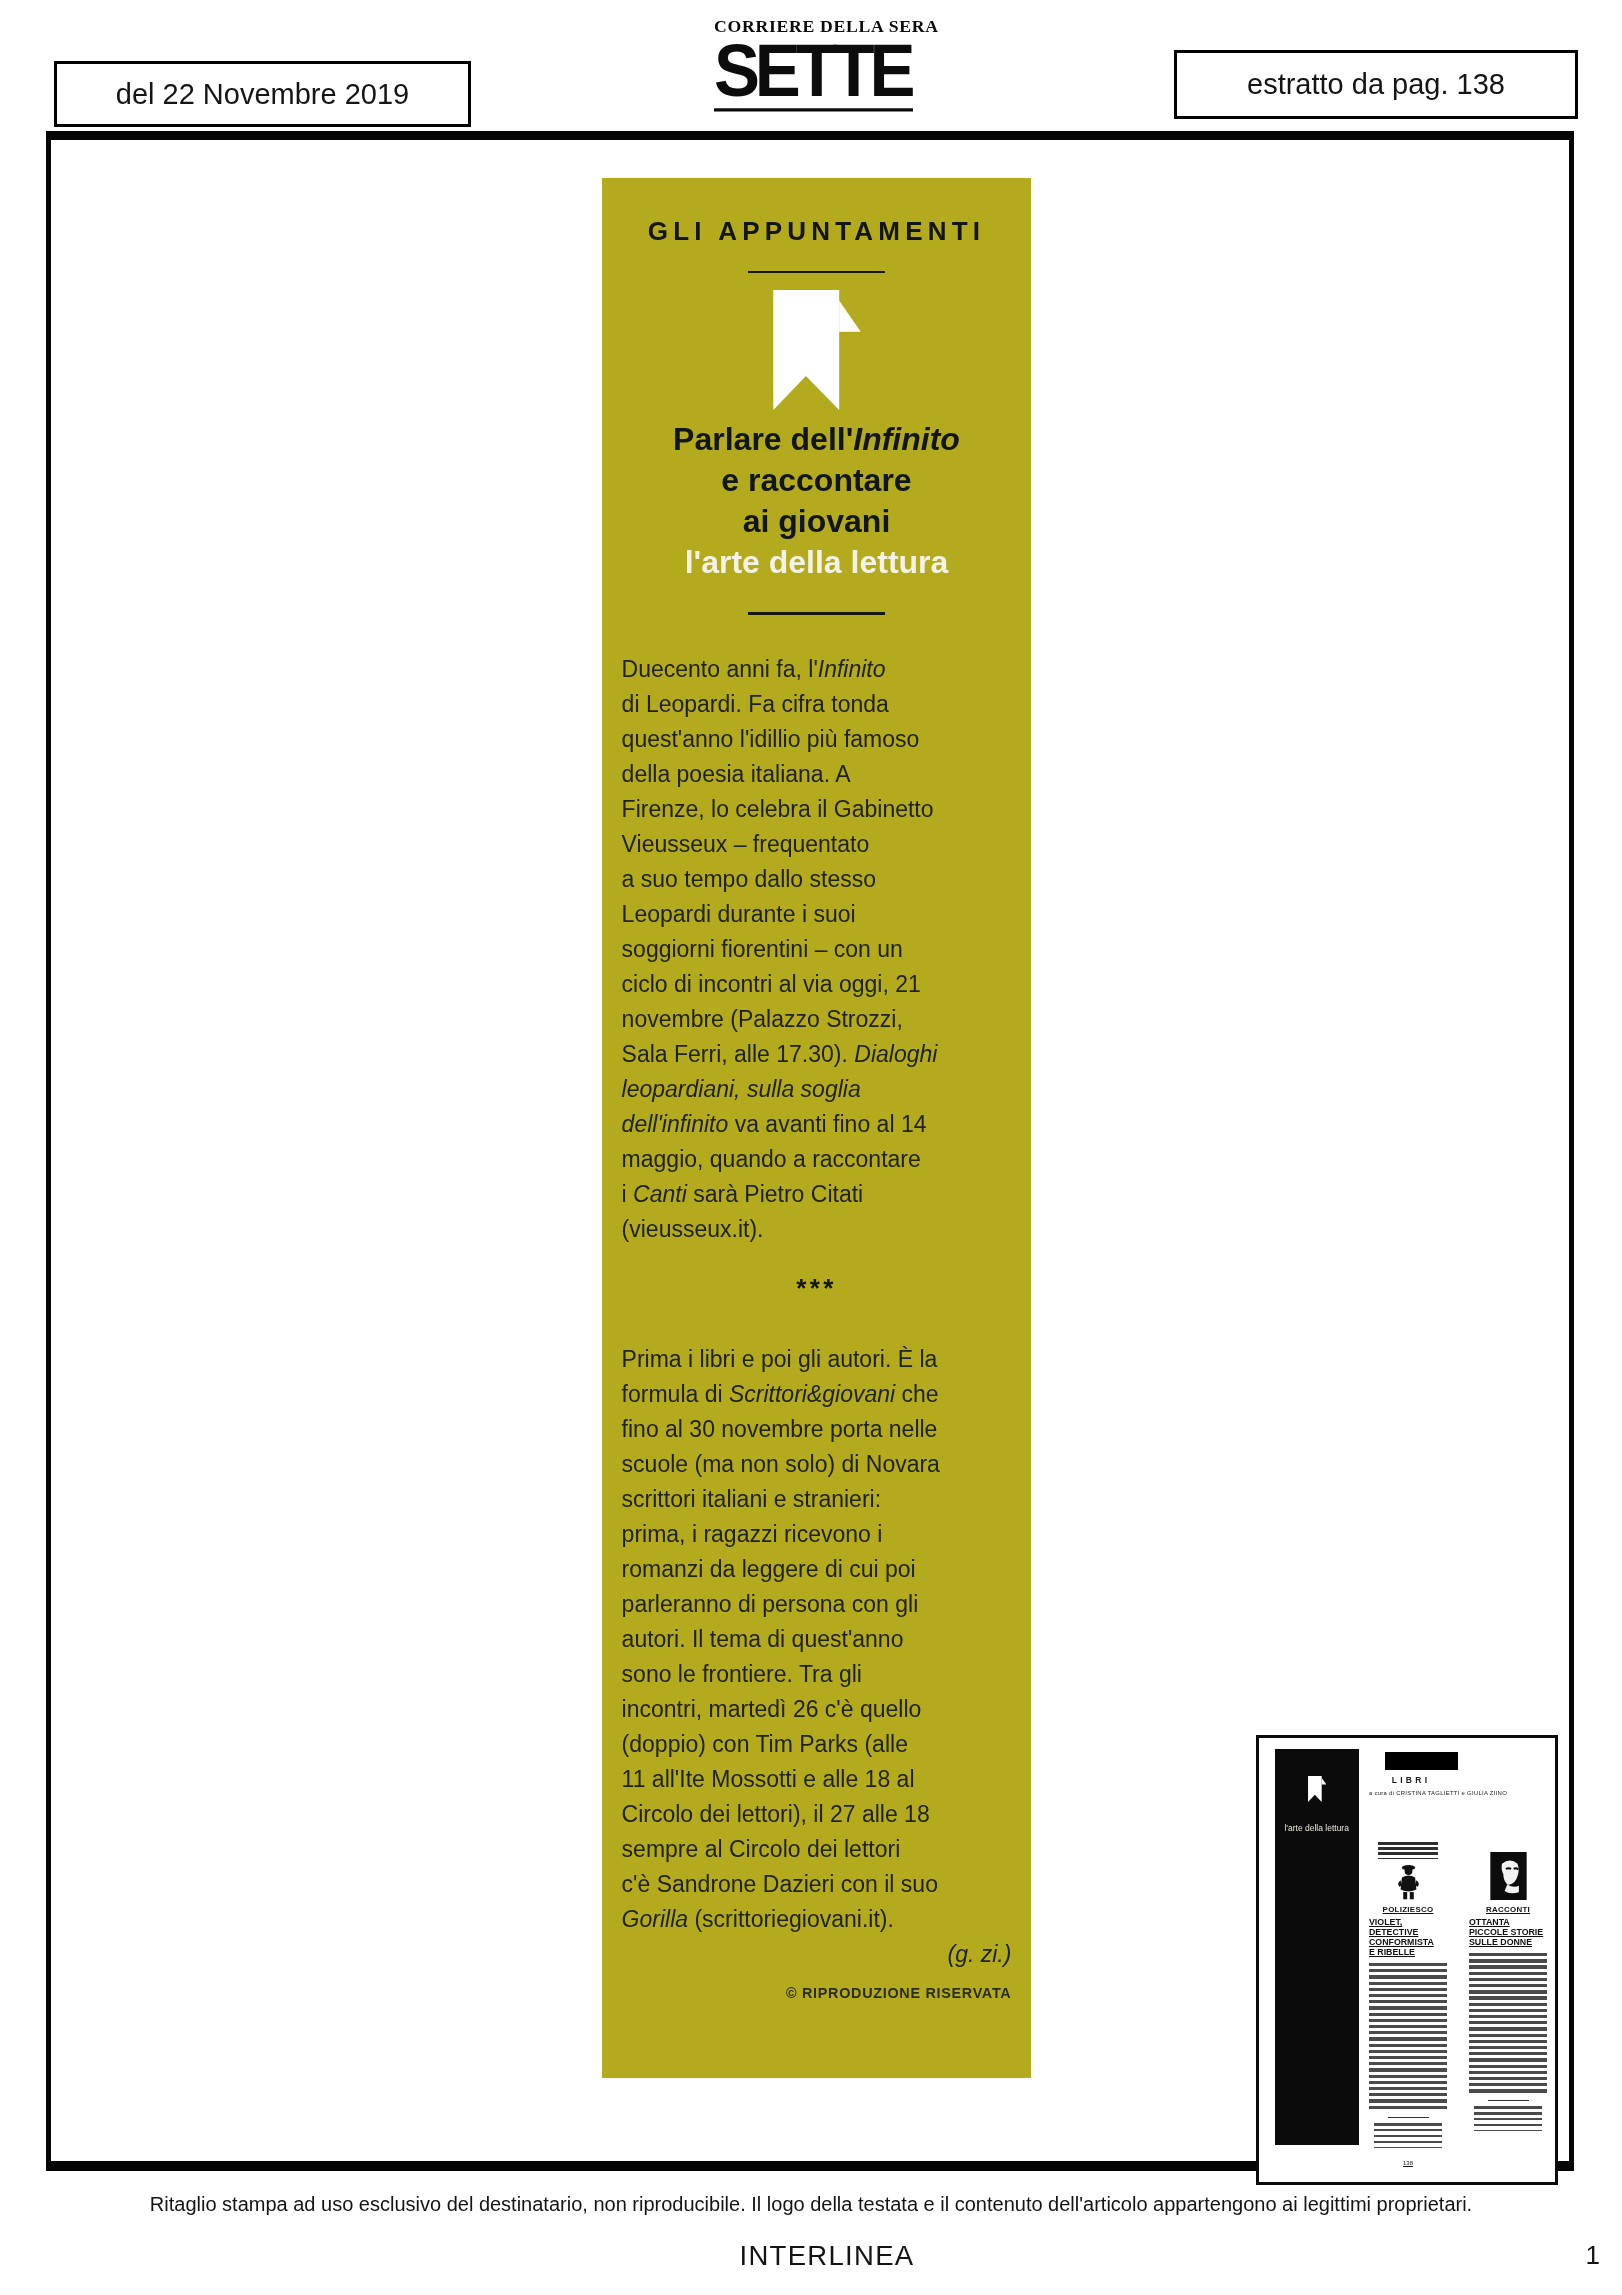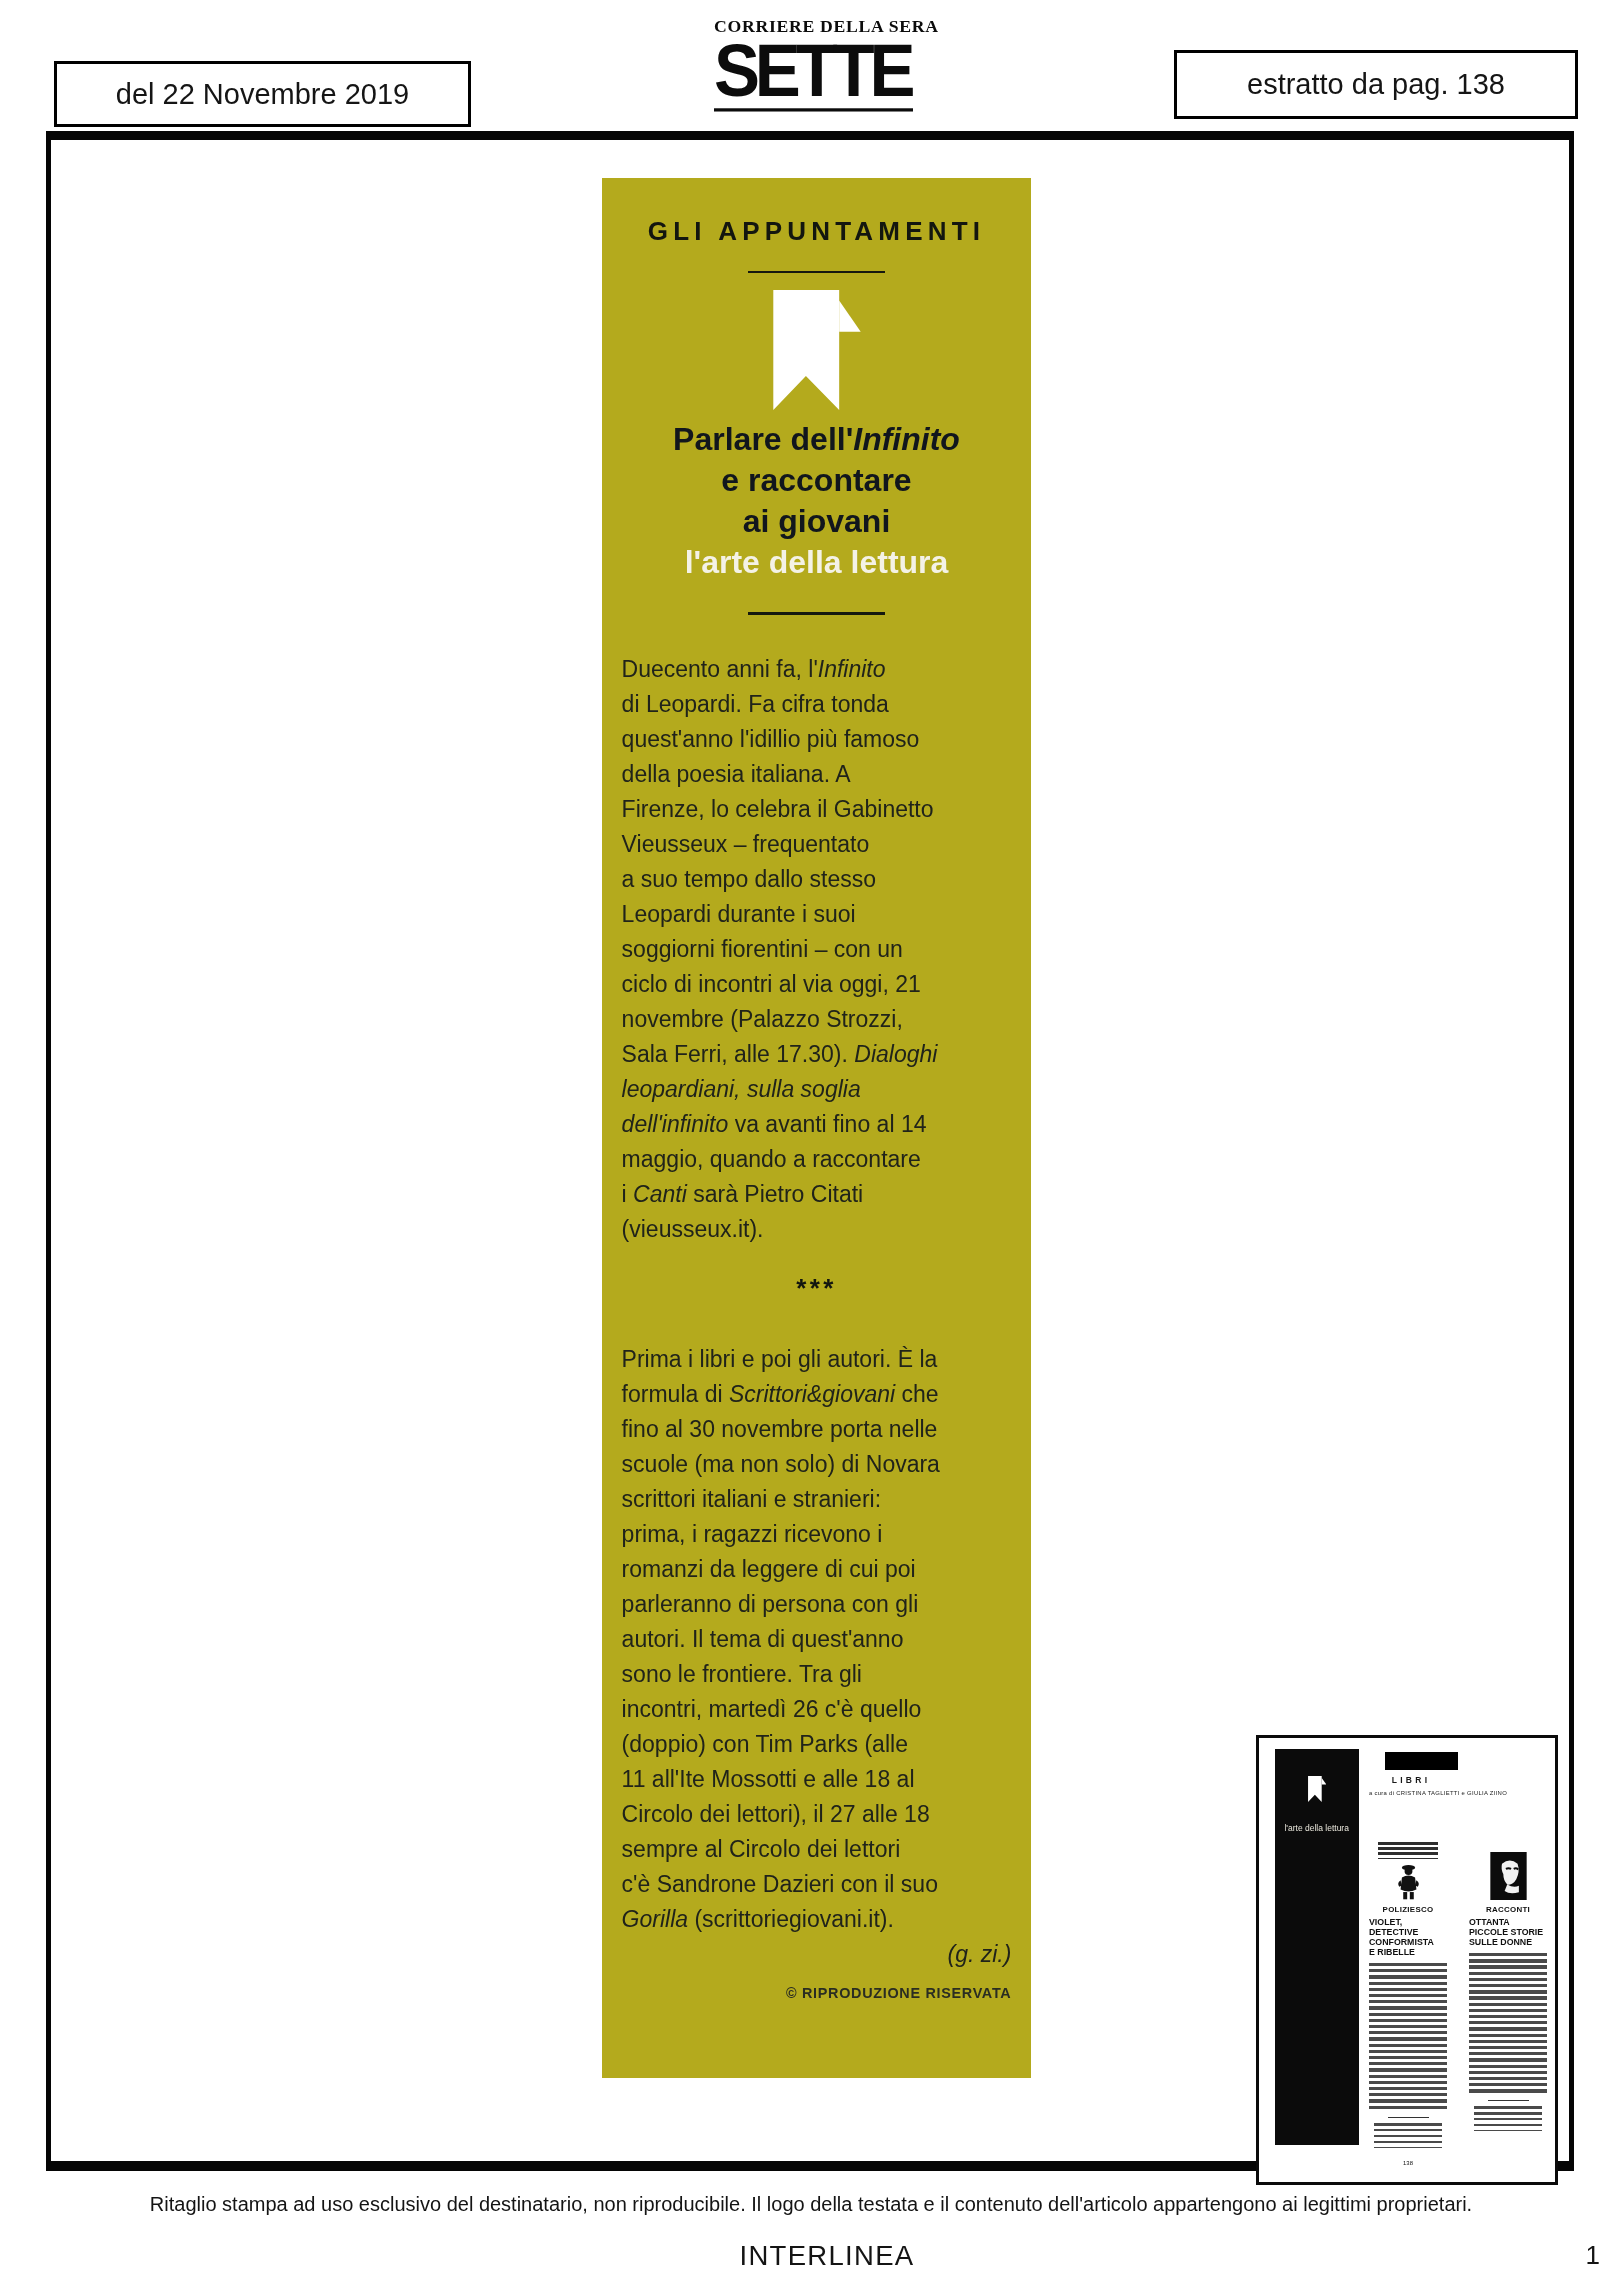--- a/index.html
+++ b/index.html
@@ -73,21 +73,21 @@
     text-align:center;
   }
   #thumb-sidebar svg{display:block;margin:27.5px auto 0;}
   .thumb-caption{margin-top:21px;font-size:8.5px;color:#e9e7dc;}
   #thumb-content{position:absolute;left:110px;top:10px;width:178px;}
   .redact-bar{width:73px;height:18.3px;background:#000;margin:3.9px 0 0 15.7px;}
   .thumb-section{font-size:8.5px;font-weight:bold;letter-spacing:3.3px;color:#1a1a1a;
     width:84px;text-align:center;margin-top:5.2px;}
   .thumb-byline{font-size:5.9px;color:#222;white-space:nowrap;margin-top:4.6px;
     letter-spacing:0.3px;}
-  .thumb-cols{display:flex;gap:22px;margin-top:5.2px;}
+  .thumb-cols{display:flex;gap:22px;margin-top:5.2px;text-decoration:underline;}
   .tcol{width:84px;}
   .media{height:99px;display:flex;flex-direction:column;justify-content:flex-end;
     align-items:center;}
   .mini-quote{width:60px;height:17px;margin-bottom:3.9px;
     background:repeating-linear-gradient(#2e2e2e 0 2.6px,transparent 2.6px 5.2px);}
   .tcat{font-size:7.9px;font-weight:bold;text-align:center;letter-spacing:0.3px;
     margin-top:5.2px;color:#101010;}
   .ttitle{font-size:8.8px;line-height:10px;font-weight:bold;text-align:left;
     margin-top:2.6px;color:#101010;}
   .tblock{margin-top:6.5px;width:100%;

